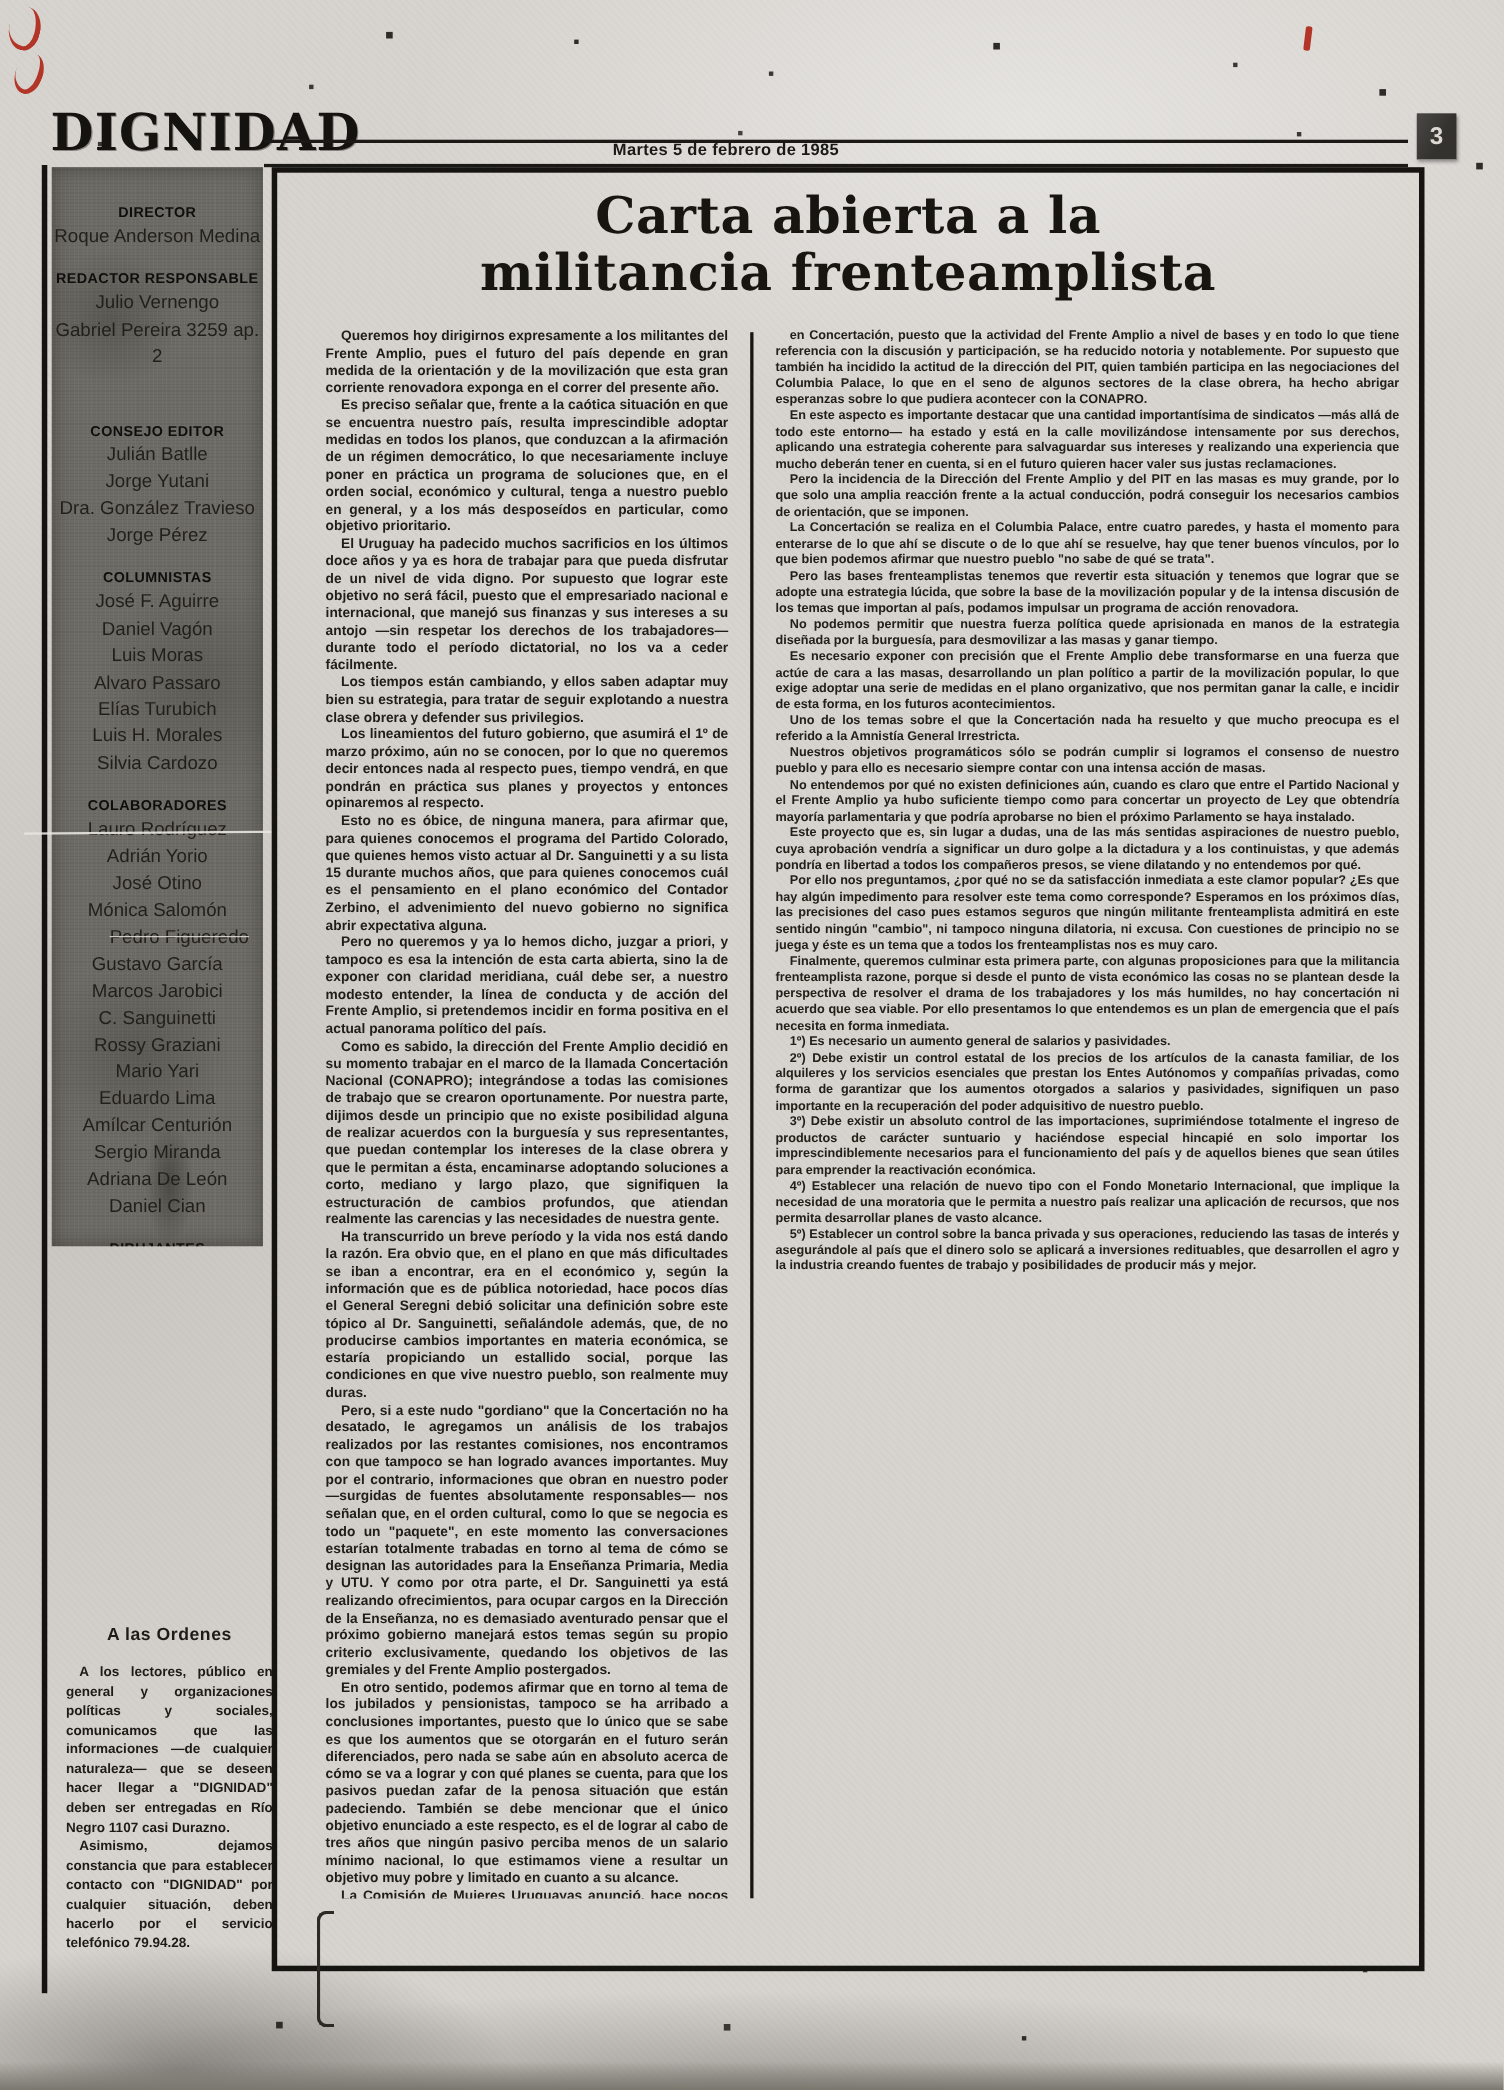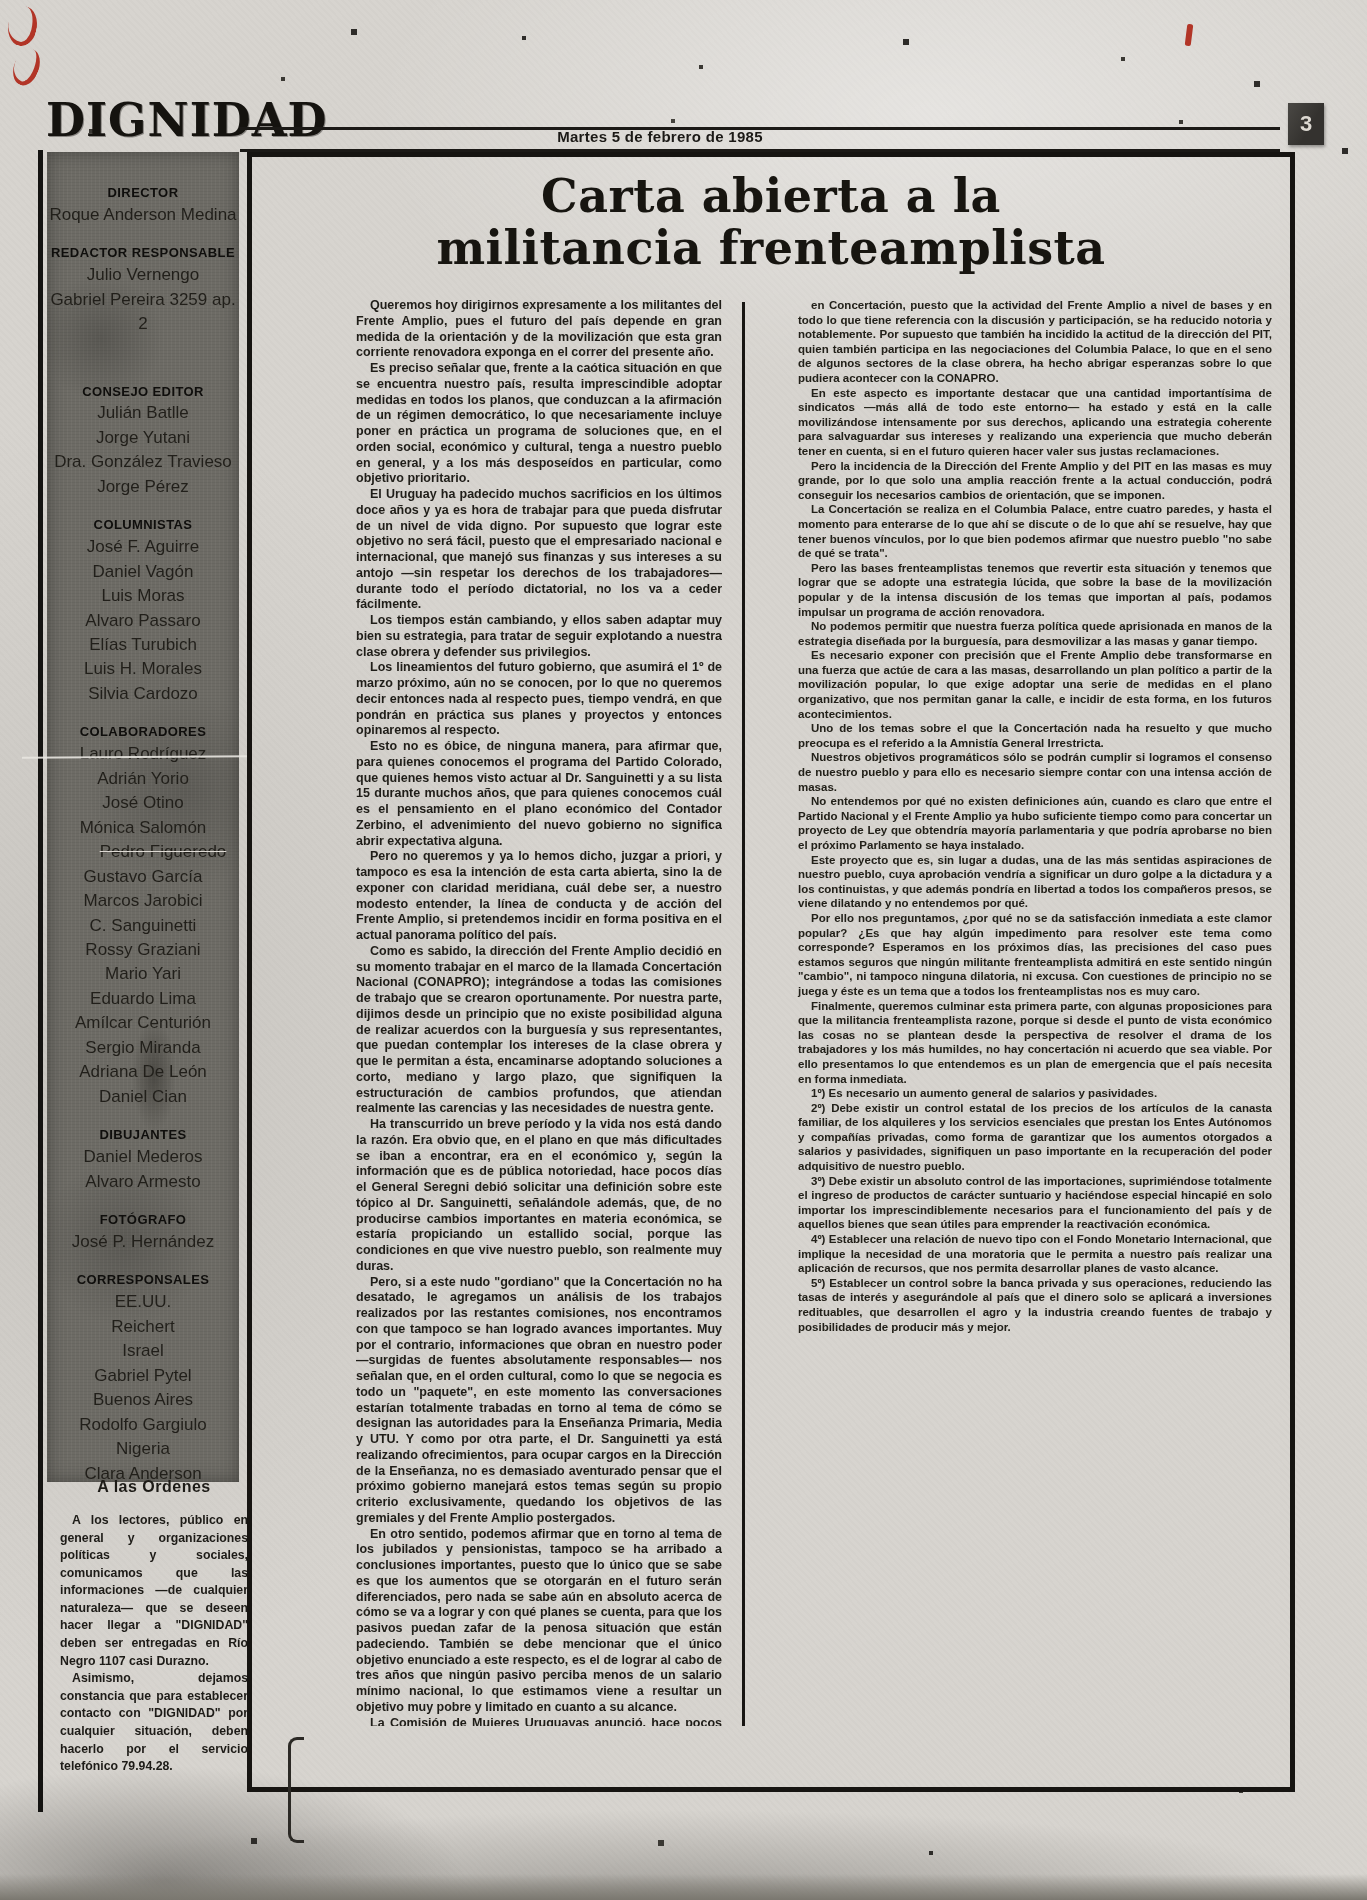--- a/index.html
+++ b/index.html
@@ -50,21 +50,21 @@
     box-shadow:
       353px 31px 0 2px #2e2c29, 523px 37px 0 1px #2e2c29, 700px 66px 0 1px #3a3833,
       905px 41px 0 2px #2e2c29, 1122px 58px 0 1px #3a3833, 1256px 83px 0 2px #2e2c29,
       282px 78px 0 1px #3a3833, 1344px 150px 0 2px #2e2c29, 672px 120px 0 1px #44423c,
       1180px 121px 0 1px #3a3833, 253px 1840px 0 2px #2e2c29, 660px 1842px 0 2px #3a3833,
       930px 1852px 0 1px #2e2c29, 1240px 1790px 0 1px #3a3833, 90px 130px 0 1px #3a3833;
   }
   
   .left-rule{position:absolute;left:38px;top:150px;width:5px;height:1662px;background:#141311;}
   .masthead{
-    position:absolute;left:47px;top:152px;width:192px;height:1330px;
+    position:absolute;left:47px;top:152px;width:192px;height:981px;
     background-color:#6d6b65;
     background-image:
       radial-gradient(circle 90px at 28% 14%, rgba(0,0,0,.18), transparent 70%),
       radial-gradient(circle 140px at 72% 48%, rgba(0,0,0,.14), transparent 70%),
       radial-gradient(circle 120px at 40% 82%, rgba(0,0,0,.16), transparent 70%),
       repeating-linear-gradient(0deg, rgba(0,0,0,.05) 0 1px, transparent 1px 3px),
       repeating-linear-gradient(90deg, rgba(255,255,255,.04) 0 1px, transparent 1px 4px);
     box-shadow:inset 0 0 18px rgba(0,0,0,.35);
     text-align:center;color:#1c1a16;
     padding-top:32px;box-sizing:border-box;overflow:hidden;
@@ -87,24 +87,24 @@
   .article{
     position:absolute;left:247px;top:152px;width:1048px;height:1640px;
     border:5px solid #161411;box-sizing:border-box;overflow:hidden;
   }
   .article h1{
     margin:14px 0 0 0;text-align:center;
     font-family:"DejaVu Serif", serif;font-weight:bold;
     font-size:46px;line-height:1.12;color:#171510;
     letter-spacing:.5px;
   }
-  .cols{display:flex;padding:24px 18px 0 104px;height:1452px;overflow:hidden;box-sizing:border-box;justify-content:space-between;}
+  .cols{display:flex;padding:24px 18px 0 44px;height:1452px;overflow:hidden;box-sizing:border-box;justify-content:space-between;}
   .col-left{width:366px;flex-shrink:0;}
   .vdiv{width:3px;background:#171512;margin:4px 20px 0 20px;flex-shrink:0;}
-  .col-right{flex:1;min-width:0;margin-left:33px;}
+  .col-right{flex:1;min-width:0;}
   .col-left .para{margin:0;font-size:12.5px;line-height:1.26;font-weight:bold;color:#1f1d18;text-align:justify;text-indent:14px;}
   .col-right .para{margin:0;font-size:11.5px;line-height:1.27;font-weight:bold;color:#222019;text-align:justify;text-indent:13px;}
   .bracket{position:absolute;left:288px;top:1737px;width:13px;height:100px;
     border-left:3px solid #2b2925;border-top:3px solid #2b2925;border-bottom:3px solid #2b2925;
     border-radius:9px 0 0 9px;}
   .bottom-strip{position:absolute;left:0;bottom:0;width:100%;height:26px;
     background:linear-gradient(to bottom, rgba(95,92,87,0), #7a776f);}
 </style>
 </head>
 <body>

